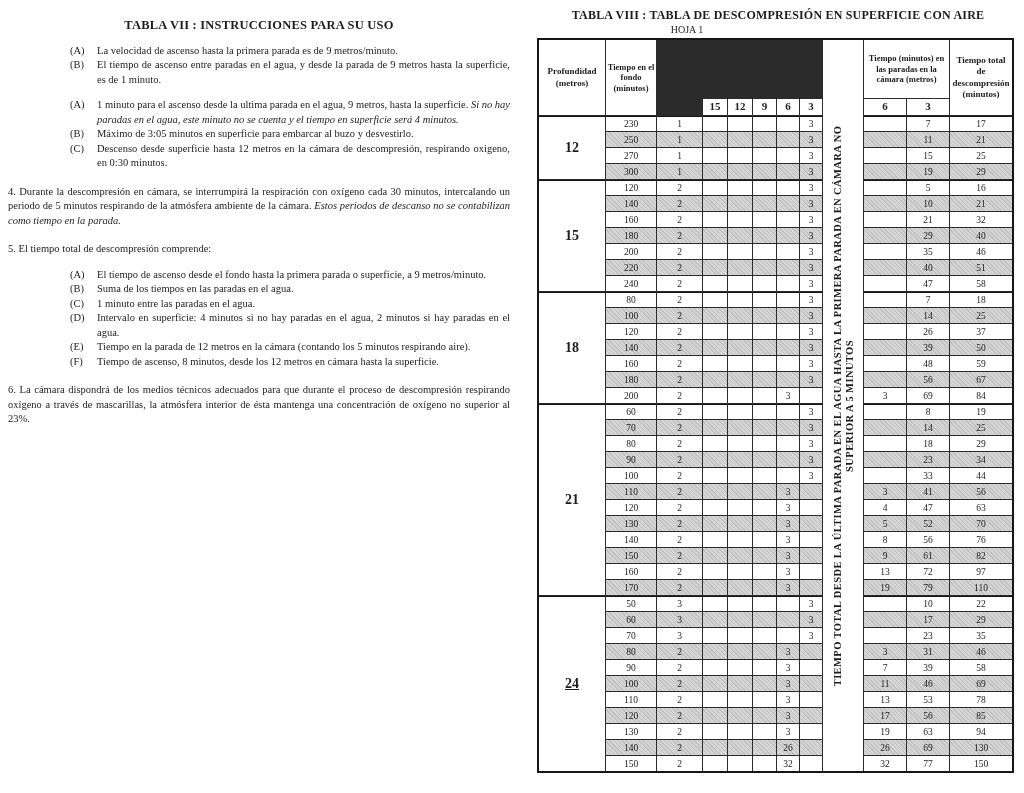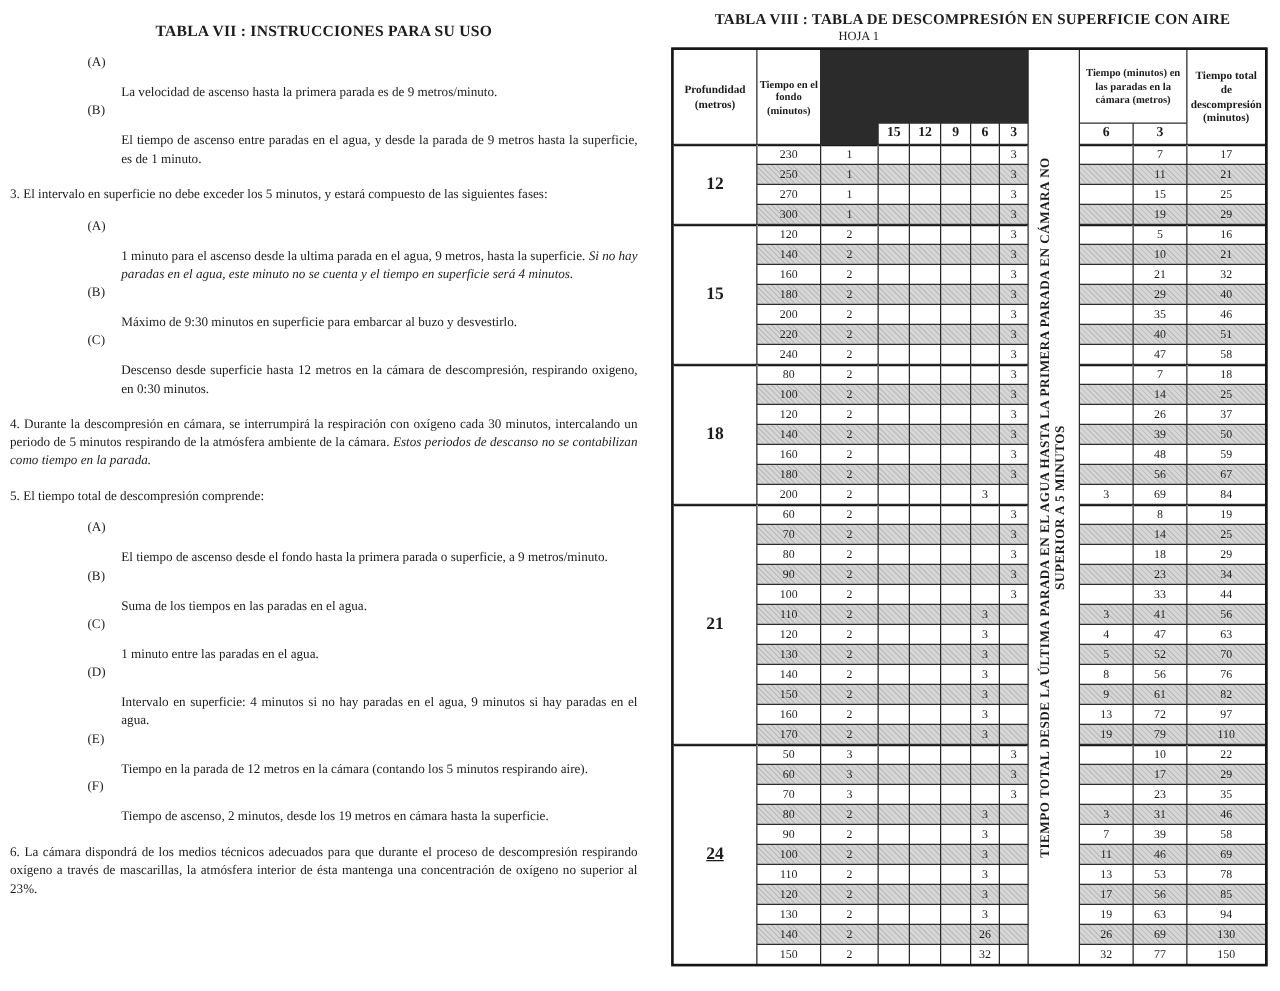--- a/index.html
+++ b/index.html
@@ -9,21 +9,21 @@
     font-family:"Liberation Serif", serif;
   }
   
   .left-panel{position:absolute;left:8px;top:10px;width:502px;font-size:10.5px;line-height:14.5px;}
   .l-title{font-size:12.5px;font-weight:bold;text-align:center;margin:0;padding:8px 0 0 0;letter-spacing:.2px;}
   .item{margin:14px 0 0 0;text-align:justify;}
   .item.first{margin-top:48px;}
   .subs{margin-top:11px;padding-left:62px;}
   .sub{display:flex;}
   .slabel{flex:none;width:27px;}
-  .stext{flex:1;text-align:justify;margin-top:24px;}
+  .stext{flex:1;text-align:justify;}
   .it{font-style:italic;}
   .note{margin-top:12px;margin-left:62px;text-align:justify;}
   
   .right-panel{position:absolute;left:537px;top:8px;width:482px;}
   .r-title{font-weight:bold;font-size:12px;text-align:center;letter-spacing:.2px;}
   .r-sub{font-size:10px;width:300px;text-align:center;margin-top:1px;}
   .grid{
     margin-top:3px;
     position:relative;
     display:grid;
@@ -65,29 +65,28 @@
     <div class="sub">
         <span class="slabel">(A)</span>
         <span class="stext">La velocidad de ascenso hasta la primera parada es de 9 metros/minuto.</span>
       </div>
     <div class="sub">
         <span class="slabel">(B)</span>
         <span class="stext">El tiempo de ascenso entre paradas en el agua, y desde la parada de 9 metros hasta la superficie, es de 1 minuto.</span>
       </div>
   </div>
 
-  <p class="item"><span>3.</span> <span>El intervalo en superficie no debe exceder los 5 minutos, y estará compuesto de las siguientes fases:</span></p>
   <div class="subs">
     <div class="sub">
         <span class="slabel">(A)</span>
         <span class="stext"><span>1 minuto para el ascenso desde la ultima parada en el agua, 9 metros, hasta la superficie. </span><span class="it">Si no hay paradas en el agua, este minuto no se cuenta y el tiempo en superficie será 4 minutos.</span></span>
       </div>
     <div class="sub">
         <span class="slabel">(B)</span>
-        <span class="stext">Máximo de 9:30 minutos en superficie para embarcar al buzo y desvestirlo.</span>
+        <span class="stext">Máximo de 3:05 minutos en superficie para embarcar al buzo y desvestirlo.</span>
       </div>
     <div class="sub">
         <span class="slabel">(C)</span>
         <span class="stext">Descenso desde superficie hasta 12 metros en la cámara de descompresión, respirando oxigeno, en 0:30 minutos.</span>
       </div>
   </div>
 
   <p class="item"><span>4.</span> <span>Durante la descompresión en cámara, se interrumpirá la respiración con oxígeno cada 30 minutos, intercalando un periodo de 5 minutos respirando de la atmósfera ambiente de la cámara. </span><span class="it">Estos periodos de descanso no se contabilizan como tiempo en la parada.</span></p>
 
   <p class="item"><span>5.</span> <span>El tiempo total de descompresión comprende:</span></p>
@@ -99,29 +98,29 @@
     <div class="sub">
         <span class="slabel">(B)</span>
         <span class="stext">Suma de los tiempos en las paradas en el agua.</span>
       </div>
     <div class="sub">
         <span class="slabel">(C)</span>
         <span class="stext">1 minuto entre las paradas en el agua.</span>
       </div>
     <div class="sub">
         <span class="slabel">(D)</span>
-        <span class="stext">Intervalo en superficie: 4 minutos si no hay paradas en el agua, 9 minutos si hay paradas en el agua.</span>
+        <span class="stext">Intervalo en superficie: 4 minutos si no hay paradas en el agua, 2 minutos si hay paradas en el agua.</span>
       </div>
     <div class="sub">
         <span class="slabel">(E)</span>
         <span class="stext">Tiempo en la parada de 12 metros en la cámara (contando los 5 minutos respirando aire).</span>
       </div>
     <div class="sub">
         <span class="slabel">(F)</span>
-        <span class="stext">Tiempo de ascenso, 2 minutos, desde los 19 metros en cámara hasta la superficie.</span>
+        <span class="stext">Tiempo de ascenso, 8 minutos, desde los 12 metros en cámara hasta la superficie.</span>
       </div>
   </div>
 
   <p class="item"><span>6.</span> <span>La cámara dispondrá de los medios técnicos adecuados para que durante el proceso de descompresión respirando oxígeno a través de mascarillas, la atmósfera interior de ésta mantenga una concentración de oxígeno no superior al 23%.</span></p>
 </div>
 
 <div class="right-panel">
   <div class="r-title">TABLA VIII : TABLA DE DESCOMPRESIÓN EN SUPERFICIE CON AIRE</div>
   <div class="r-sub">HOJA 1</div>
 

